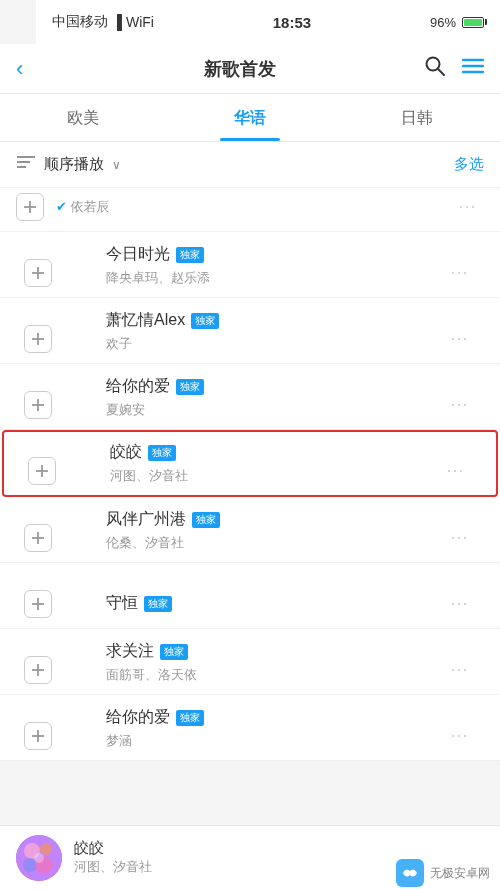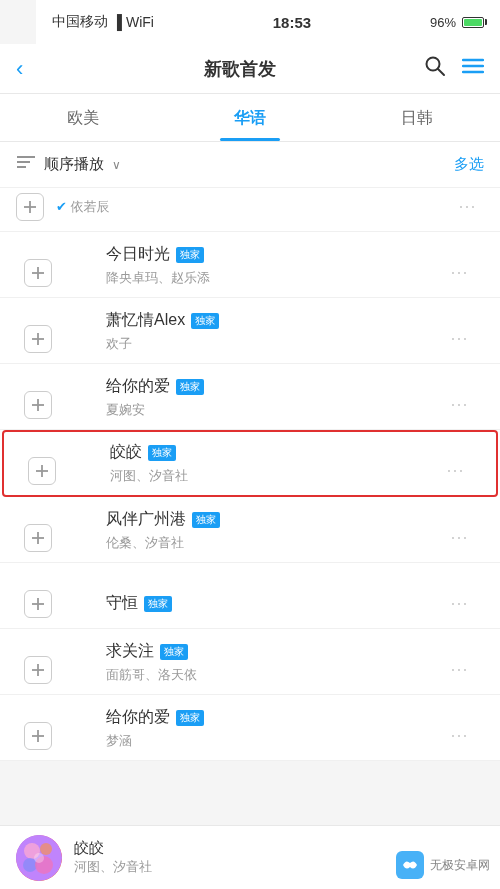--- a/index.html
+++ b/index.html
@@ -204,21 +204,21 @@
       font-size: 15px;
       font-weight: 500;
       color: #333;
     }
     .player-artist {
       font-size: 13px;
       color: #999;
     }
     .watermark {
       position: fixed;
-      bottom: 10px; right: 10px;
+      bottom: 2px; right: 10px;
       display: flex; align-items: center; gap: 6px;
       opacity: 0.8;
     }
     .watermark-logo {
       width: 28px; height: 28px;
       background: #1a9ef5;
       border-radius: 6px;
       display: flex; align-items: center; justify-content: center;
       color: white; font-size: 14px; font-weight: bold;
     }

